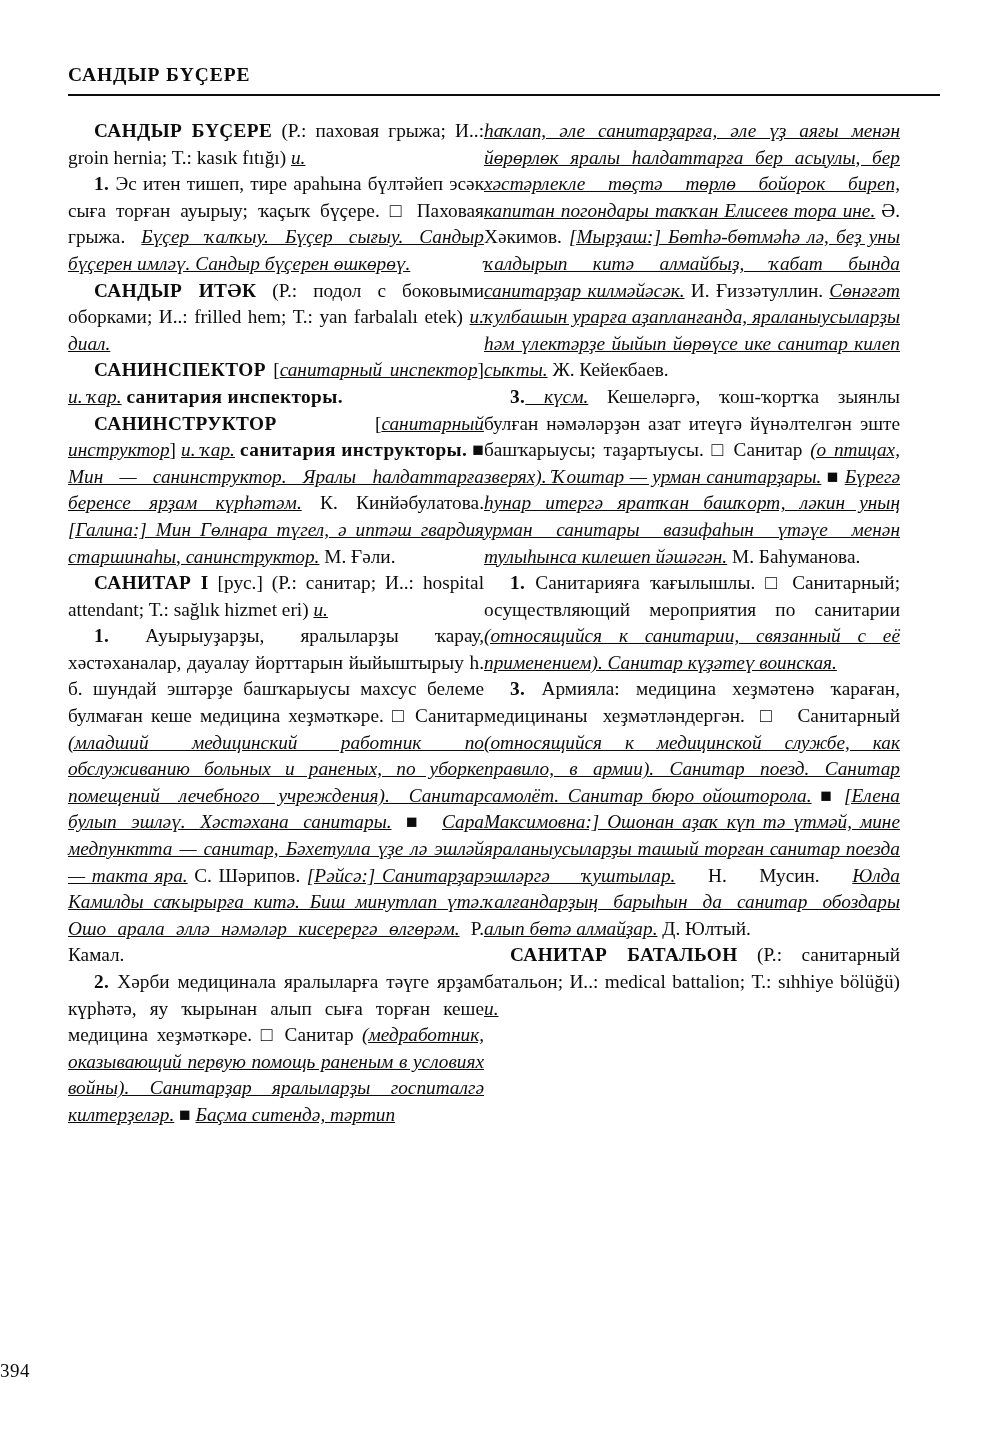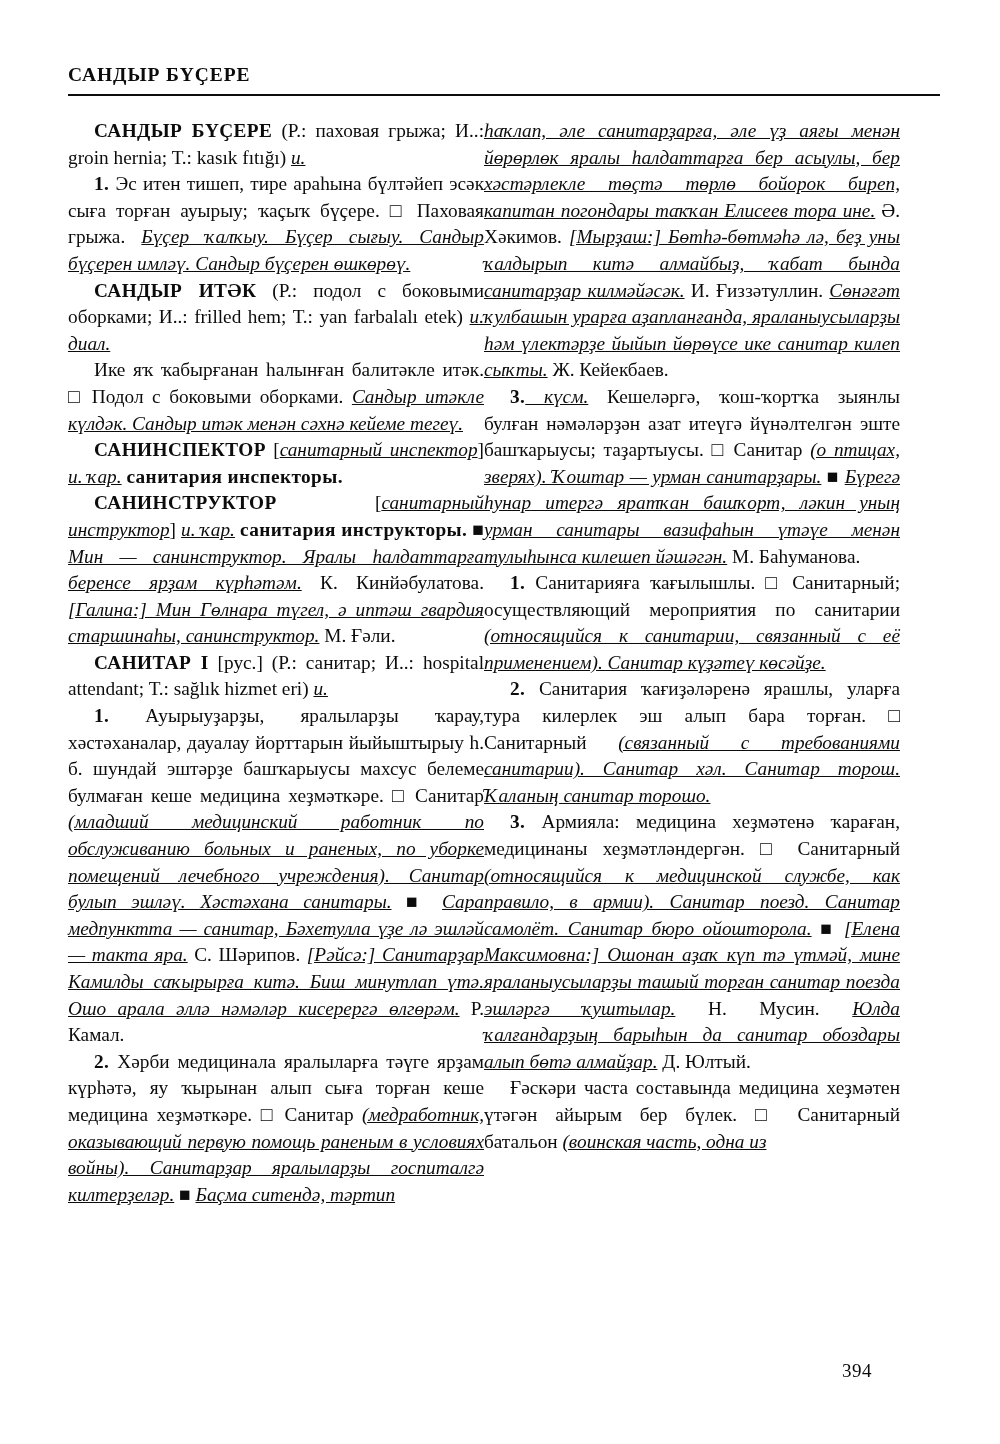--- a/index.html
+++ b/index.html
@@ -77,52 +77,50 @@
     font-style: italic;
     text-decoration: underline;
   }
 
   
   .folio {
     position: absolute;
     left: 0;
     top: 1352px;
     width: 872px;
-    text-align: right;
+    text-align: left;
     font-size: 19px;
     letter-spacing: 0.5px;
   }
 </style>
 </head>
 <body>
 
 <div class="page">
 
   <div class="runhead">
     <div class="runhead-title">САНДЫР БҮҪЕРЕ</div>
     <div class="runhead-rule"></div>
   </div>
 
   <div class="columns">
     <div class="col" id="col-left">
         <p class="para indent"><span class="hw">САНДЫР БҮҪЕРЕ</span><span> (Р.: паховая грыжа; И..: groin hernia; Т.: kasık fıtığı) </span><span class="it">и.</span></p>
         <p class="para indent"><span class="hw">1.</span><span> Эс итен тишеп, тире араһына бүлтәйеп эсәк сыға торған ауырыу; ҡаҫыҡ бүҫере. □ Паховая грыжа. </span><span class="it">Бүҫер ҡалҡыу. Бүҫер сығыу. Сандыр бүҫерен имләү. Сандыр бүҫерен өшкөрөү.</span></p>
         <p class="para indent"><span class="hw">САНДЫР ИТӘК</span><span> (Р.: подол с боковыми оборками; И..: frilled hem; Т.: yan farbalalı etek) </span><span class="it">и. диал.</span></p>
-        <p class="para indent"><span>Ике яҡ ҡабырғанан һалынған балитәкле итәк. □ Подол с боковыми оборками. </span><span class="it">Сандыр итәкле күлдәк. Сандыр итәк менән сәхнә кейеме тегеү.</span></p>
         <p class="para indent"><span class="hw">САНИНСПЕКТОР</span><span> [</span><span class="it">санитарный инспектор</span><span>] </span><span class="it">и. ҡар.</span><span> </span><span class="hw">санитария инспекторы.</span></p>
         <p class="para indent"><span class="hw">САНИНСТРУКТОР</span><span> [</span><span class="it">санитарный инструктор</span><span>] </span><span class="it">и. ҡар.</span><span> </span><span class="hw">санитария инструкторы.</span><span> ■ </span><span class="it">Мин — санинструктор. Яралы һалдаттарға беренсе ярҙам күрһәтәм.</span><span> К. Кинйәбулатова. </span><span class="it">[Галина:] Мин Гөлнара түгел, ә иптәш гвардия старшинаһы, санинструктор.</span><span> М. Ғәли.</span></p>
         <p class="para indent"><span class="hw">САНИТАР I</span><span> [рус.] (Р.: санитар; И..: hospital attendant; Т.: sağlık hizmet eri) </span><span class="it">и.</span></p>
         <p class="para indent"><span class="hw">1.</span><span> Ауырыуҙарҙы, яралыларҙы ҡарау, хәстәханалар, дауалау йорттарын йыйыштырыу һ. б. шундай эштәрҙе башҡарыусы махсус белеме булмаған кеше медицина хеҙмәткәре. □ Санитар </span><span class="it">(младший медицинский работник по обслуживанию больных и раненых, по уборке помещений лечебного учреждения). Санитар булып эшләү. Хәстәхана санитары.</span><span> ■ </span><span class="it">Сара медпунктта — санитар, Бәхетулла үҙе лә эшләй — такта яра.</span><span> С. Шәрипов. </span><span class="it">[Рәйсә:] Санитарҙар Камилды саҡырырға китә. Биш минутлап үтә. Ошо арала әллә нәмәләр кисерергә өлгөрәм.</span><span> Р. Камал.</span></p>
         <p class="para indent"><span class="hw">2.</span><span> Хәрби медицинала яралыларға тәүге ярҙам күрһәтә, яу ҡырынан алып сыға торған кеше медицина хеҙмәткәре. □ Санитар </span><span class="it">(медработник, оказывающий первую помощь раненым в условиях войны). Санитарҙар яралыларҙы госпиталгә килтерҙеләр.</span><span> ■ </span><span class="it">Баҫма ситендә, тәртип</span></p>
       </div>
     <div class="col" id="col-right">
         <p class="para noindent"><span class="it">һаҡлап, әле санитарҙарға, әле үҙ аяғы менән йөрөрлөк яралы һалдаттарға бер асыулы, бер хәстәрлекле төҫтә төрлө бойорок биреп, капитан погондары таҡҡан Елисеев тора ине.</span><span> Ә. Хәкимов. </span><span class="it">[Мырҙаш:] Бөтһә-бөтмәһә лә, беҙ уны ҡалдырып китә алмайбыҙ, ҡабат бында санитарҙар килмәйәсәк.</span><span> И. Ғиззәтуллин. </span><span class="it">Сөнәғәт ҡулбашын урарға аҙапланғанда, яраланыусыларҙы һәм үлектәрҙе йыйып йөрөүсе ике санитар килеп сыҡты.</span><span> Ж. Кейекбаев.</span></p>
         <p class="para indent"><span class="hw">3.</span><span class="it"> күсм.</span><span> Кешеләргә, ҡош-ҡортҡа зыянлы булған нәмәләрҙән азат итеүгә йүнәлтелгән эште башҡарыусы; таҙартыусы. □ Санитар </span><span class="it">(о птицах, зверях). Ҡоштар — урман санитарҙары.</span><span> ■ </span><span class="it">Бүрегә һунар итергә яратҡан башҡорт, ләкин уның урман санитары вазифаһын үтәүе менән тулыһынса килешеп йәшәгән.</span><span> М. Баһуманова.</span></p>
-        <p class="para indent"><span class="hw">1.</span><span> Санитарияға ҡағылышлы. □ Санитарный; осуществляющий мероприятия по санитарии </span><span class="it">(относящийся к санитарии, связанный с её применением). Санитар күҙәтеү көсәйҙе.</span></p>
-        <p class="para indent"><span class="hw">2.</span><span> Санитария ҡағиҙәләренә ярашлы, уларға тура килерлек эш алып бара торған. □ Санитарный </span><span class="it">(связанный с требованиями санитарии). Санитар хәл. Санитар торош. Ҡаланың санитар торошо.</span></p>
+        <p class="para indent"><span class="hw">1.</span><span> Санитарияға ҡағылышлы. □ Санитарный; осуществляющий мероприятия по санитарии </span><span class="it">(относящийся к санитарии, связанный с её применением). Санитар күҙәтеү воинская.</span></p>
         <p class="para indent"><span class="hw">3.</span><span> Армияла: медицина хеҙмәтенә ҡараған, медицинаны хеҙмәтләндергән. □ Санитарный </span><span class="it">(относящийся к медицинской службе, как правило, в армии). Санитар поезд. Санитар самолёт. Санитар бюро ойошторола.</span><span> ■ </span><span class="it">[Елена Максимовна:] Ошонан аҙаҡ күп тә үтмәй, мине яраланыусыларҙы ташый торған санитар поезда эшләргә ҡуштылар.</span><span> Н. Мусин. </span><span class="it">Юлда ҡалғандарҙың барыһын да санитар обоздары алып бөтә алмайҙар.</span><span> Д. Юлтый.</span></p>
-        <p class="para indent"><span>Ғәскәри часта составында медицина хеҙмәтен үтәгән айырым бер бүлек. □ Санитарный батальон </span><span class="it">(воинская часть, одна из</span></p>
+        <p class="para indent"><span class="hw">САНИТАР БАТАЛЬОН</span><span> (Р.: санитарный батальон; И..: medical battalion; Т.: sıhhiye bölüğü) </span><span class="it">и.</span></p>
       </div>
   </div>
 
   <div class="folio">394</div>
 
 </div>
 
 </body></html>

